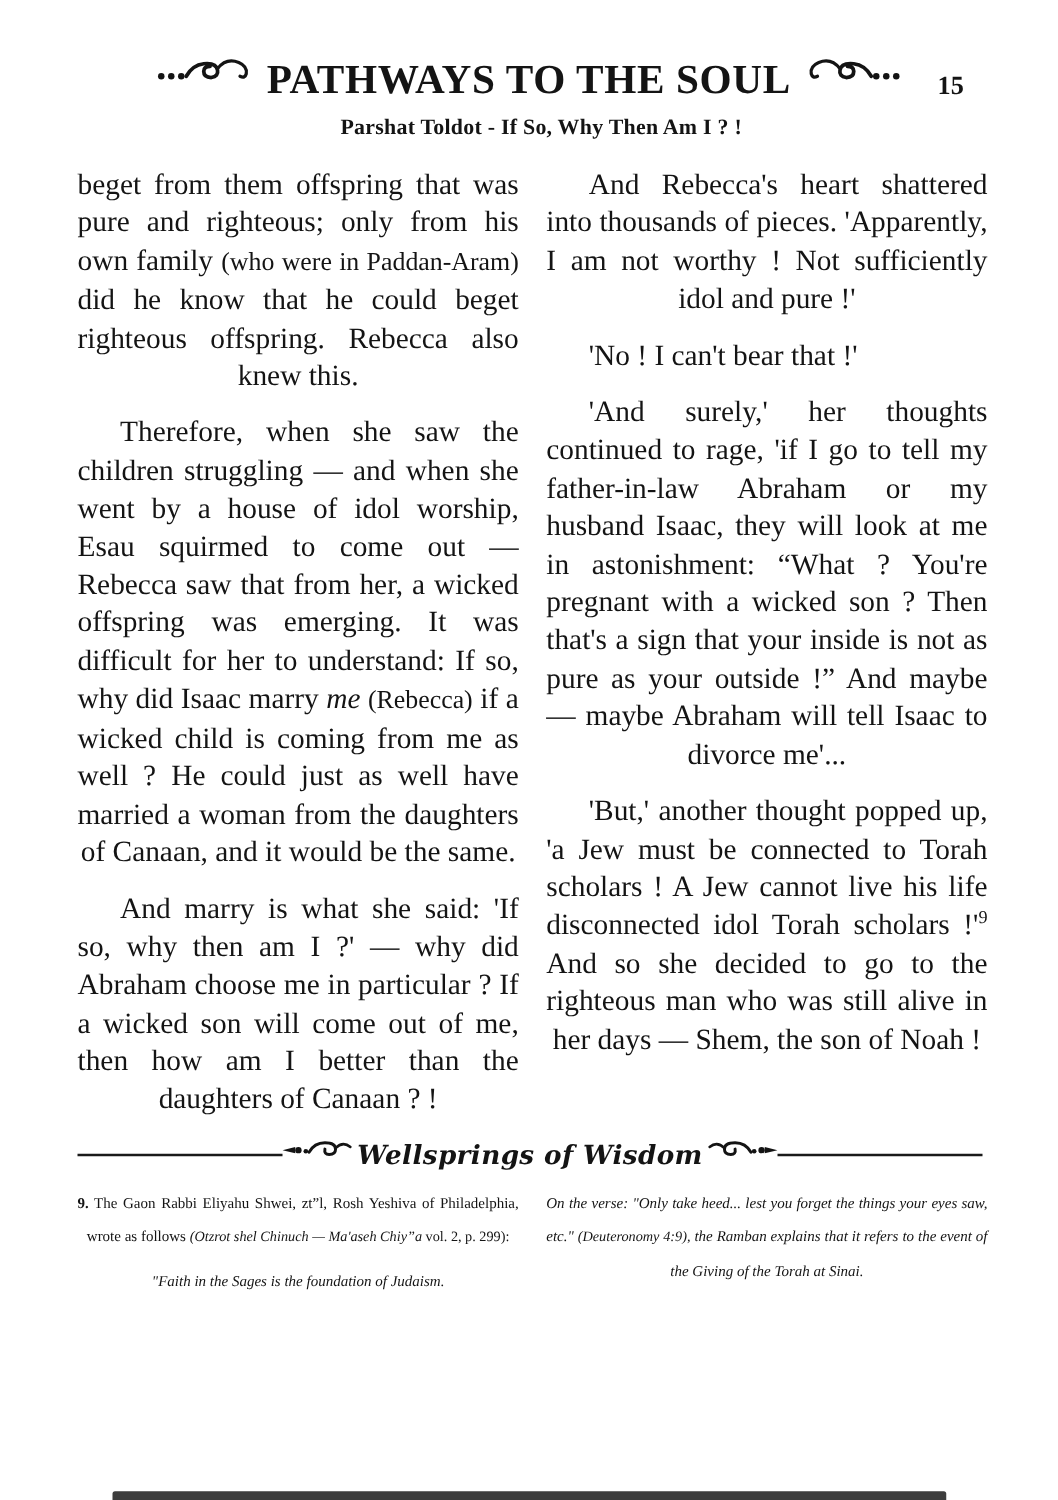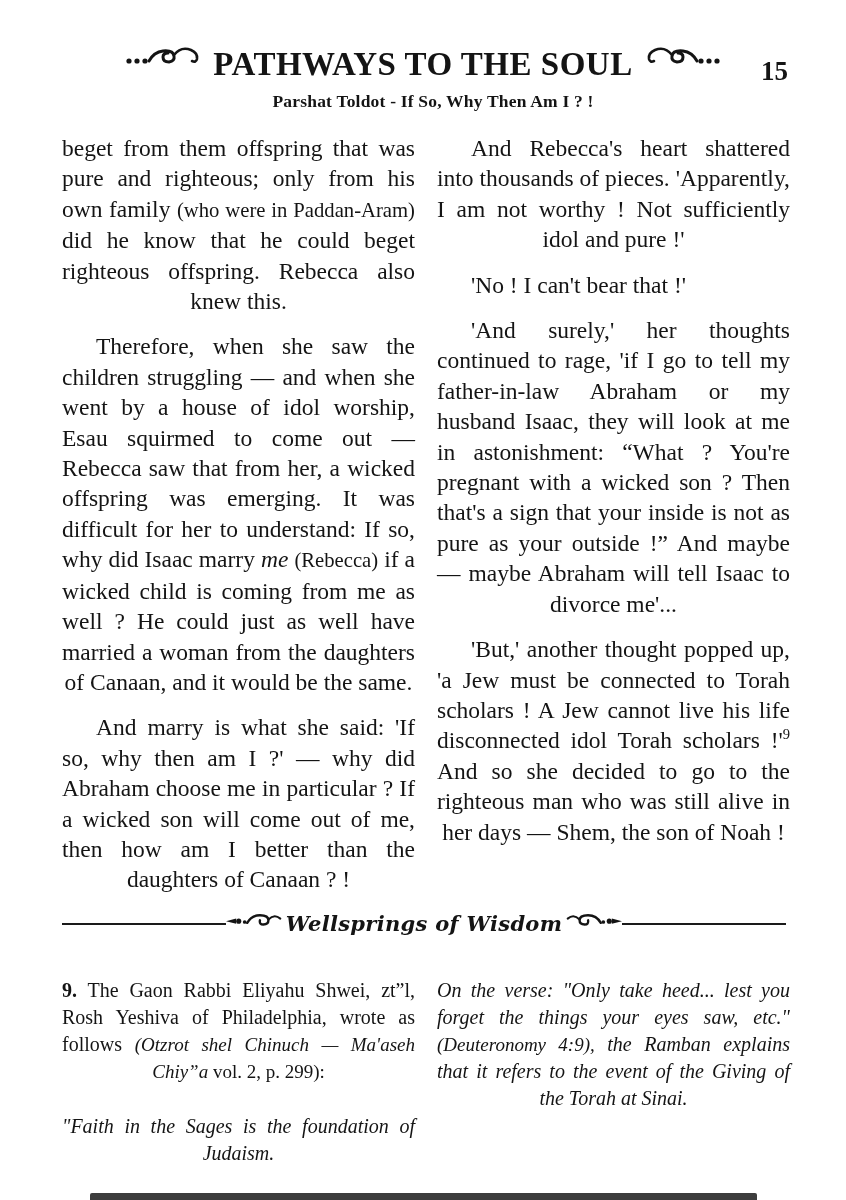--- a/index.html
+++ b/index.html
@@ -3,21 +3,21 @@
 <meta charset="utf-8">
 <style>
   html,body{margin:0;padding:0;background:#ffffff;}
   body{width:846px;height:1200px;position:relative;font-family:"Liberation Serif",serif;color:#141414;overflow:hidden;}
   .page{position:relative;width:846px;height:1200px;background:#fff;}
 
   
   .hdr{padding-top:44px;text-align:center;}
   .title-row{display:flex;align-items:flex-start;justify-content:center;gap:10px;height:40px;}
   .book-title{font-size:33px;font-weight:bold;letter-spacing:.5px;margin:0;line-height:40px;white-space:nowrap;}
-  .page-num{position:absolute;top:56px;right:58px;font-size:27px;font-weight:bold;}
+  .page-num{position:absolute;top:56px;right:75px;font-size:21px;font-weight:bold;}
   .subtitle{font-size:17.5px;font-weight:bold;margin-top:7px;letter-spacing:.2px;padding-left:20px;}
 
   .flourish{display:inline-block;}
   .mirror{transform:scaleX(-1);}
 
   
   .columns{display:flex;gap:22px;margin:21px 56px 0 62px;}
   .col{flex:1 1 0;min-width:0;}
   .col p{margin:0 0 15px 0;font-size:23.5px;line-height:30.4px;text-align:justify;text-align-last:center;}
   .col p.indent{text-indent:34px;}
@@ -31,21 +31,21 @@
   .s-ismall{font-style:italic;font-size:.95em;}
   .s-sup{vertical-align:super;font-size:.62em;line-height:0;}
 
   
   .fn-divider{display:flex;align-items:center;margin:14px 60px 10px 62px;height:30px;}
   .fn-rule{flex:1 1 0;height:0;border-top:2px solid #1a1a1a;}
   .fn-title{font-family:"DejaVu Serif",serif;font-style:italic;font-weight:bold;font-size:21px;padding:0 4px;white-space:nowrap;letter-spacing:.3px;}
 
   
   .footnotes{margin-top:8px;}
-  .footnotes .col p{font-size:20px;line-height:27px;margin-bottom:8px;margin-top:28px;}
+  .footnotes .col p{font-size:12px;line-height:27px;margin-bottom:8px;}
 
   .bottom-bar{position:absolute;left:90px;bottom:0;width:667px;height:7px;background:#3d3d3d;border-radius:2px 2px 0 0;}
 </style>
 </head>
 <body>
 
 <div class="page">
 
   <header class="hdr">
     <div class="title-row">

